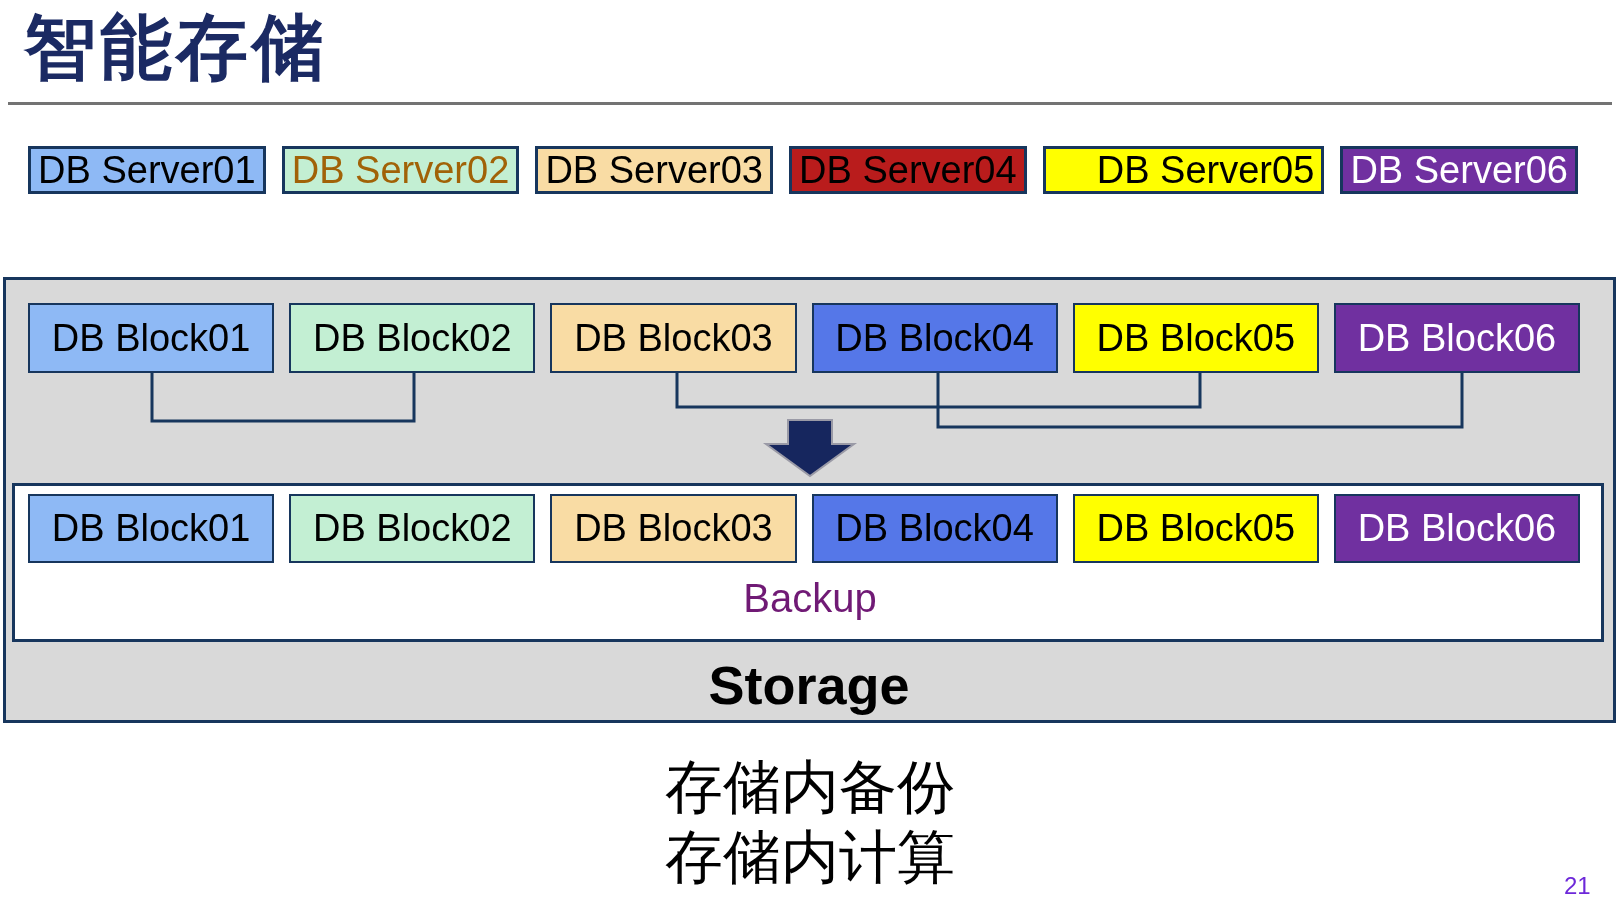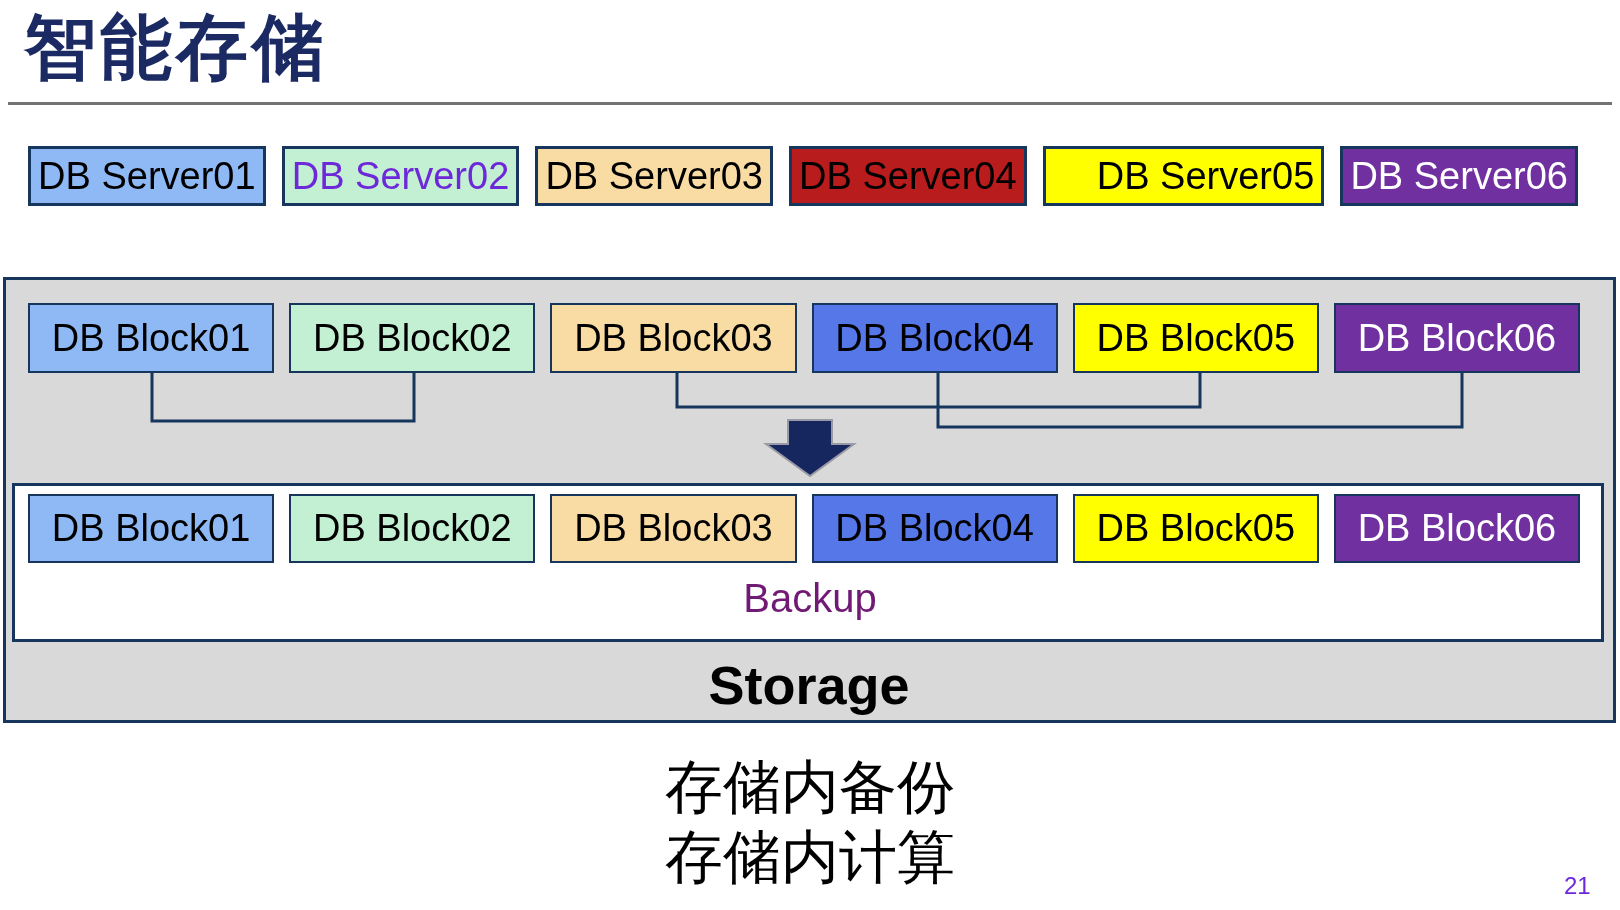--- a/index.html
+++ b/index.html
@@ -36,21 +36,21 @@
   .row .box {
     flex: 1 1 0;
     display: flex;
     align-items: center;
     justify-content: center;
     box-sizing: border-box;
     border: 3px solid #17365D;
     font-size: 38px;
     white-space: nowrap;
   }
-  .server-row { left: 28px; top: 146px; width: 1550px; height: 60px; gap: 16px; }
+  .server-row { left: 28px; top: 146px; width: 1550px; height: 48px; gap: 16px; }
   .block-row-source { left: 28px; top: 303px; width: 1552px; height: 70px; }
   .block-row-source .box { border-width: 2px; }
   .block-row-backup { left: 28px; top: 494px; width: 1552px; height: 69px; }
   .block-row-backup .box { border-width: 2px; }
   .storage-container {
     position: absolute;
     left: 3px;
     top: 277px;
     width: 1613px;
     height: 446px;
@@ -112,21 +112,21 @@
 </head>
 <body>
 
 <div class="slide">
 
   <div class="title">智能存储</div>
   <div class="title-rule"></div>
 
   <div class="row server-row">
       <div class="box" style="background: rgb(142, 185, 245); color: rgb(0, 0, 0);">DB Server01</div>
-      <div class="box" style="background: rgb(195, 239, 211); color: #6d28d9;">DB Server02</div>
+      <div class="box" style="background: rgb(195, 239, 211); color: #a16207;">DB Server02</div>
       <div class="box" style="background: rgb(249, 220, 164); color: rgb(0, 0, 0);">DB Server03</div>
       <div class="box" style="background: #b91c1c; color: rgb(0, 0, 0);">DB Server04</div>
       <div class="box" style="background: rgb(255, 255, 0); color: rgb(0, 0, 0); padding-left: 44px;">DB Server05</div>
       <div class="box" style="background: rgb(112, 48, 160); color: rgb(255, 255, 255);">DB Server06</div>
     </div>
 
   <div class="storage-container"></div>
 
   <div class="row block-row-source">
       <div class="box" style="background: rgb(142, 185, 245); color: rgb(0, 0, 0);">DB Block01</div>

